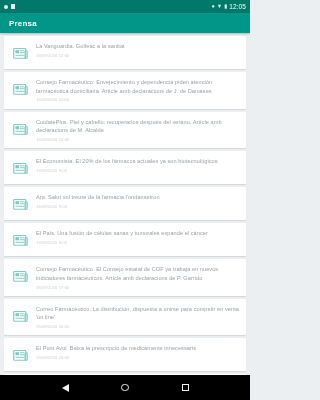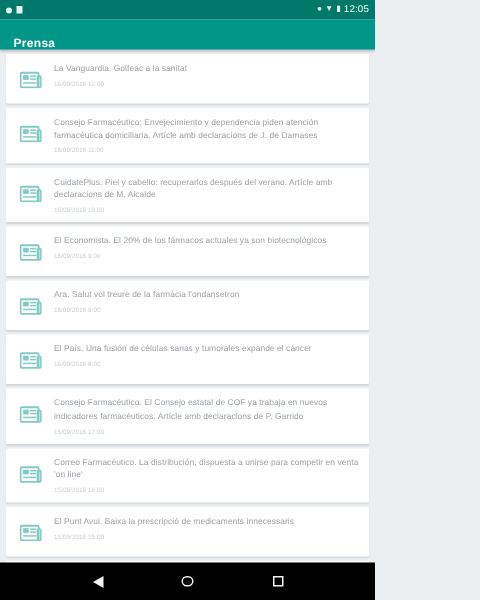--- a/index.html
+++ b/index.html
@@ -20,21 +20,21 @@
   .sb-left { display: flex; align-items: center; gap: 3px; }
   .sb-right { margin-left: auto; display: flex; align-items: center; gap: 2px; }
   .sb-dot { width: 4px; height: 4px; border-radius: 50%; background: #e4f2f0; display: inline-block; }
   .sb-sq { width: 4px; height: 5px; background: #e4f2f0; display: inline-block; }
   .sb-ico { font-size: 5.5px; line-height: 1; color: #e4f2f0; }
   .sb-clock { font-size: 6.5px; letter-spacing: .1px; color: #ffffff; }
 
   
   .toolbar {
     height: 20px; background: #009688; color: #ffffff;
-    display: flex; align-items: flex-end; padding: 0 9px;
+    display: flex; align-items: center; padding: 0 9px;
     flex: 0 0 20px;
     box-shadow: 0 1px 2px rgba(0,0,0,.25);
     position: relative; z-index: 5;
   }
   .toolbar-title { font-size: 8px; font-weight: bold; letter-spacing: .2px; }
 
   
   .list {
     flex: 1 1 auto; background: #eceff1;
     overflow: hidden; padding: 3px 0 0 0;

